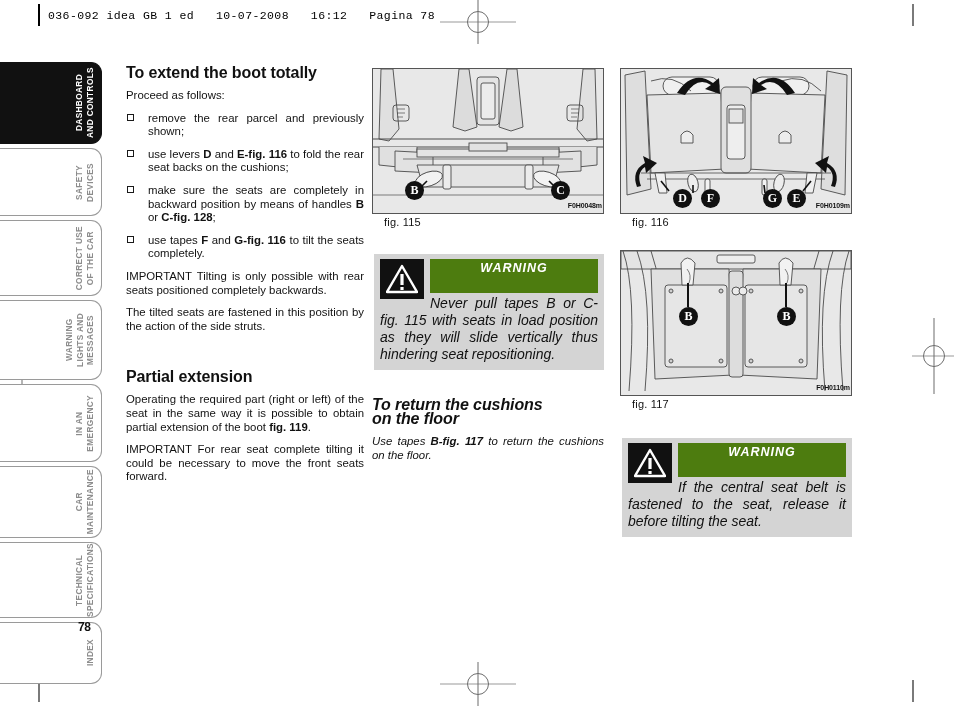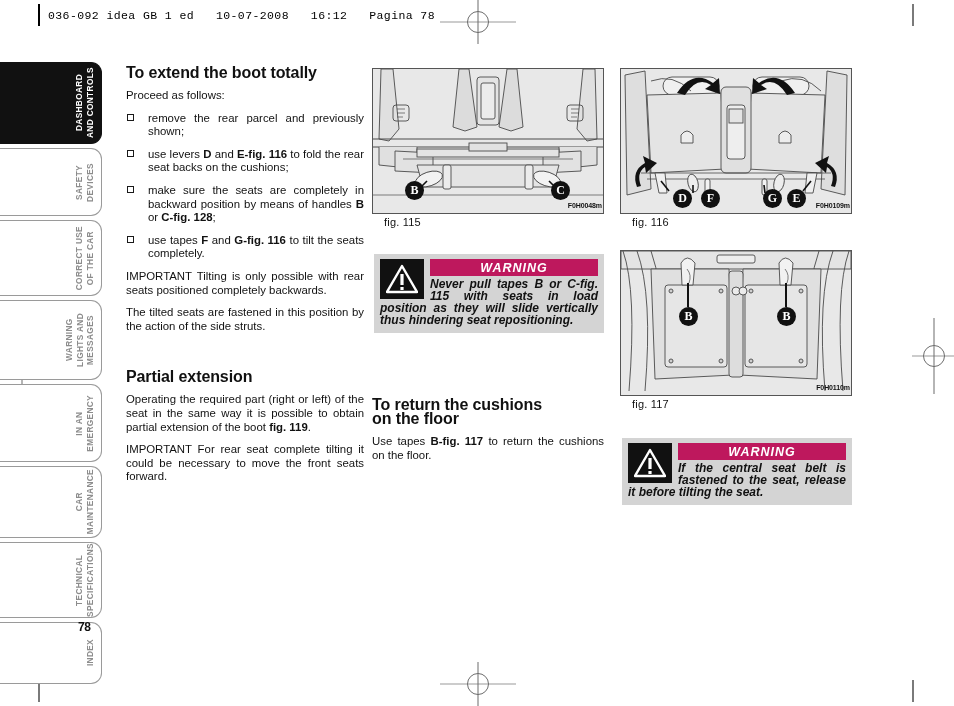--- a/index.html
+++ b/index.html
@@ -223,35 +223,35 @@
   .warn-icon {
     float: left;
     width: 44px;
     height: 40px;
     background: #111;
     margin: 0 6px 1px 0;
     position: relative;
   }
   .warn-icon svg { position: absolute; left: 6px; top: 5px; }
   .warn-title-bar {
-    background: #be185d;
+    background: #4d7c0f;
     color: #ffffff;
     font-size: 12.5px;
     font-weight: bold;
     font-style: italic;
     text-align: center;
     letter-spacing: 1px;
-    padding: 2px 0 1px 0;
+    padding: 2px 0 18px 0;
     margin-bottom: 2px;
     overflow: hidden;
   }
   .warn-text {
-    font-size: 12px;
-    line-height: 12px;
-    font-weight: bold;
+    font-size: 14px;
+    line-height: 17px;
+    font-weight: normal;
     font-style: italic;
     color: #111;
     text-align: justify;
   }
 </style>
 </head>
 <body>
 
 <div class="frameline" style="left:38px; top:4px; width:2px; height:22px;"></div>
 <div class="frameline" style="left:912px; top:4px; width:2px; height:22px;"></div>
@@ -401,21 +401,21 @@
     <svg width="32" height="30" viewBox="0 0 32 30">
       <polygon points="16,2 31,28 1,28" fill="none" stroke="#ffffff" stroke-width="2.4" stroke-linejoin="round"></polygon>
       <rect x="14.4" y="10" width="3.2" height="11" fill="#ffffff"></rect>
       <rect x="14.4" y="23" width="3.2" height="3" fill="#ffffff"></rect>
     </svg>
   </div>
   <div class="warn-title-bar">WARNING</div>
   <div class="warn-text">Never pull tapes B or C-fig. 115 with seats in load position as they will slide vertically thus hindering seat repositioning.</div>
 </div>
 
-<div class="col col-2" style="top:398px;">
+<div class="col col-2" style="top:398px;font-style:italic;">
   <h2 class="heading" style="white-space: pre-line;">To return the cushions
 on the floor</h2>
   <p class="para last">Use tapes <b>B-fig. 117</b> to return the cushions on the floor.</p>
 </div>
 
 <div class="figure" style="left:620px; top:68px; width:232px;">
   <div class="fig-img" style="height:146px;">
     <svg width="230" height="144" viewBox="0 0 230 144">
       <rect x="0" y="0" width="230" height="144" fill="#e8e8e8"></rect>
       <g stroke="#4a4a4a" stroke-width="0.9" fill="#e2e2e2">

